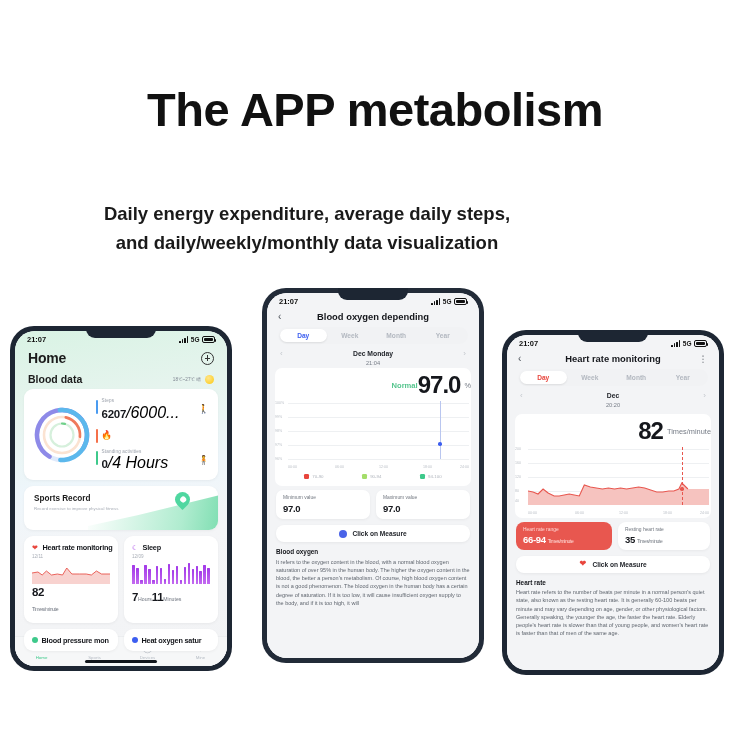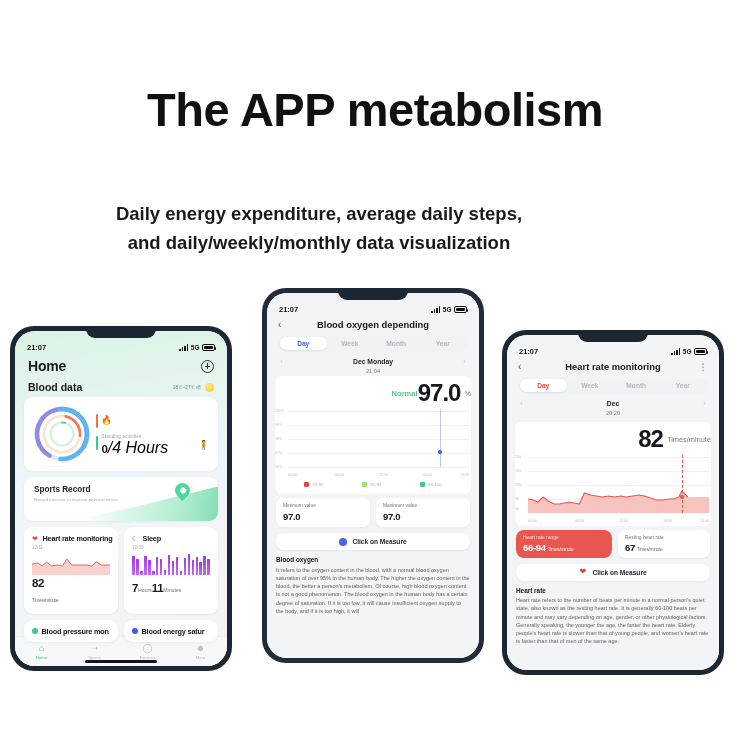--- a/index.html
+++ b/index.html
@@ -7,38 +7,38 @@
     width:750px; height:750px; background:#ffffff; overflow:hidden;
     font-family:"Liberation Sans", sans-serif; position:relative;
   }
   
   .headline {
     position:absolute; left:0; top:82px; width:750px; text-align:center;
   }
   .headline .l1, .headline .l2 {
     font-size:47px; font-weight:700; color:#111; line-height:1.18; letter-spacing:-0.5px;
   }
-  .subhead { position:absolute; left:16px; top:200px; width:606px; text-align:center; }
+  .subhead { position:absolute; left:4px; top:200px; width:606px; text-align:center; }
   .subhead div { font-size:18.5px; font-weight:600; color:#1a1a1a; line-height:1.55; }
 
   
   .phone { position:absolute; background:#1d2633; border-radius:24px; padding:5px; }
   .phone.mid { background:#222b38; }
   .screen { width:100%; height:100%; background:#fff; border-radius:20px; overflow:hidden;
             position:relative; }
   .notch { position:absolute; left:50%; transform:translateX(-50%); top:0;
            background:#1d2633; border-radius:0 0 9px 9px; z-index:9; }
 
   #phone-left  { left:10px; top:326px; width:222px; height:345px; }
   #phone-mid   { left:262px; top:288px; width:222px; height:375px; }
   #phone-right { left:502px; top:330px; width:222px; height:345px; }
 
   
   .statusbar { display:flex; justify-content:space-between; align-items:center;
-               padding:4px 12px 2px 12px; font-size:7.5px; font-weight:700; color:#111;margin-top:8px; }
+               padding:4px 12px 2px 12px; font-size:7.5px; font-weight:700; color:#111; }
   .sb-right { display:flex; align-items:center; gap:2.5px; }
   .bars { display:flex; align-items:flex-end; gap:1px; height:7px; }
   .bars i { width:1.6px; background:#111; border-radius:.5px; display:block; }
   .bars i:nth-child(1){height:2.5px}.bars i:nth-child(2){height:4px}
   .bars i:nth-child(3){height:5.5px}.bars i:nth-child(4){height:7px}
   .batt { width:13px; height:6.5px; border:1px solid #111; border-radius:2px; position:relative; }
   .batt::after{content:"";position:absolute;right:-2.2px;top:1.7px;width:1.3px;height:3px;
                background:#111;border-radius:0 1px 1px 0;}
   .batt i{position:absolute;left:1px;top:1px;bottom:1px;right:1px;background:#111;border-radius:1px;}
 
@@ -222,20 +222,28 @@
           <circle cx="29" cy="29" r="25" fill="none" stroke="#dfe9fb" stroke-width="4.5"></circle>
           <circle cx="29" cy="29" r="25" fill="none" stroke="#8e8ae8" stroke-width="4.5" stroke-linecap="round" stroke-dasharray="118 157" transform="rotate(120 29 29)"></circle>
           <circle cx="29" cy="29" r="25" fill="none" stroke="#5cb8ec" stroke-width="4.5" stroke-linecap="round" stroke-dasharray="82 157" transform="rotate(-95 29 29)"></circle>
           <circle cx="29" cy="29" r="18" fill="none" stroke="#fbe3d2" stroke-width="2.6"></circle>
           <circle cx="29" cy="29" r="18" fill="none" stroke="#ef7a5c" stroke-width="2.6" stroke-linecap="round" stroke-dasharray="26 113" transform="rotate(-78 29 29)"></circle>
           <circle cx="29" cy="29" r="11.5" fill="none" stroke="#d6f0dc" stroke-width="2.2"></circle>
           <circle cx="29" cy="29" r="11.5" fill="none" stroke="#6fd08a" stroke-width="2.2" stroke-linecap="round" stroke-dasharray="3 72" transform="rotate(-90 29 29)"></circle>
         </svg>
       </div>
       <div class="metrics">
+        <div class="metric">
+          <span class="mtick" style="background:#4a9bf0"></span>
+          <span class="mbody">
+            <span class="mlabel" style="display:block">Steps</span>
+            <span class="mval">6207</span><em>/6000...</em>
+          </span>
+          <span class="micon">🚶</span>
+        </div>
         <div class="metric">
           <span class="mtick" style="background:#f5704a"></span>
           <span class="micon">🔥</span>
         </div>
         <div class="metric">
           <span class="mtick" style="background:#3ec98b"></span>
           <span class="mbody">
             <span class="mlabel" style="display:block">Standing activities</span>
             <span class="mval">0</span><em>/4 Hours</em>
           </span>
@@ -305,21 +313,21 @@
       <div class="card2">
         <div class="c2head">
           <span class="dot" style="background:#3ec98b;border-radius:50%;width:6px;height:6px;flex:0 0 6px"></span>
           <h4>Blood pressure mon</h4>
         </div>
 
       </div>
       <div class="card2">
         <div class="c2head">
           <span class="dot" style="background:#3c5ef0;border-radius:50%;width:6px;height:6px;flex:0 0 6px"></span>
-          <h4>Blood energy satur</h4>
+          <h4>Heat oxygen satur</h4>
         </div>
 
       </div>
     </div>
 
     <div class="tabbar">
       <div class="tab active">
         <div class="ti">⌂</div>
         <div class="tl">Home</div>
       </div>
@@ -520,21 +528,21 @@
       </div>
     </div>
 
     <div class="hrstats" style="position:relative;z-index:3">
       <div class="hrrange">
         <div class="t">Heart rate range</div>
         <div class="v"><span>66-94</span><em>Times/minute</em></div>
       </div>
       <div class="hrrest">
         <div class="t">Resting heart rate</div>
-        <div class="v"><span>67</span><em>Times/minute</em></div>
+        <div class="v"><span>35</span><em>Times/minute</em></div>
       </div>
     </div>
 
     <div class="measure" style="position:relative;z-index:3">
       <span class="mi heart">❤</span>
       <span>Click on Measure</span>
     </div>
 
     <div class="article" style="position:relative;z-index:3">
       <h5>Heart rate</h5>

